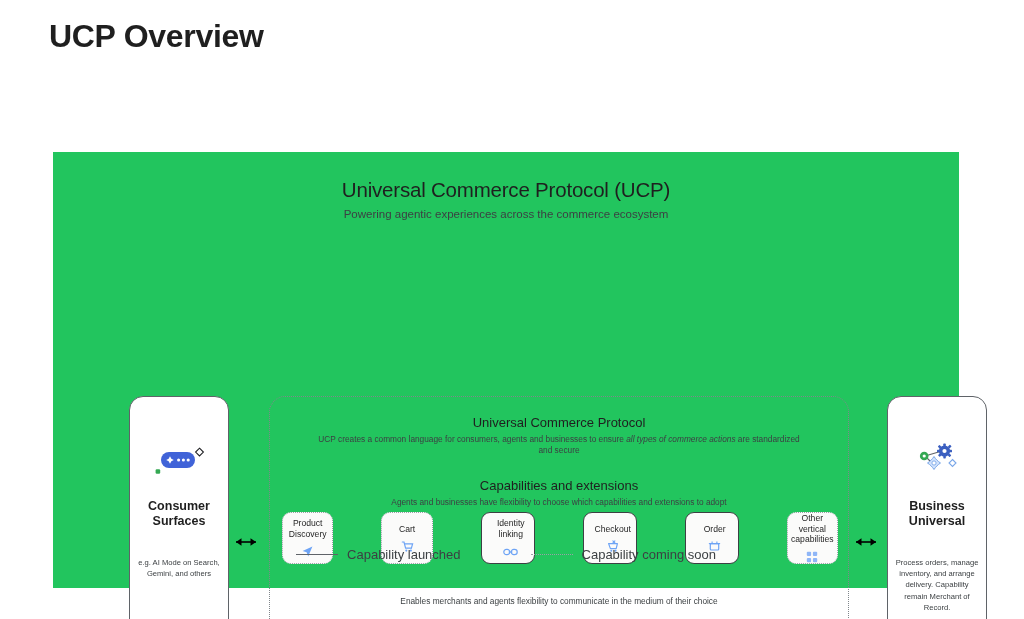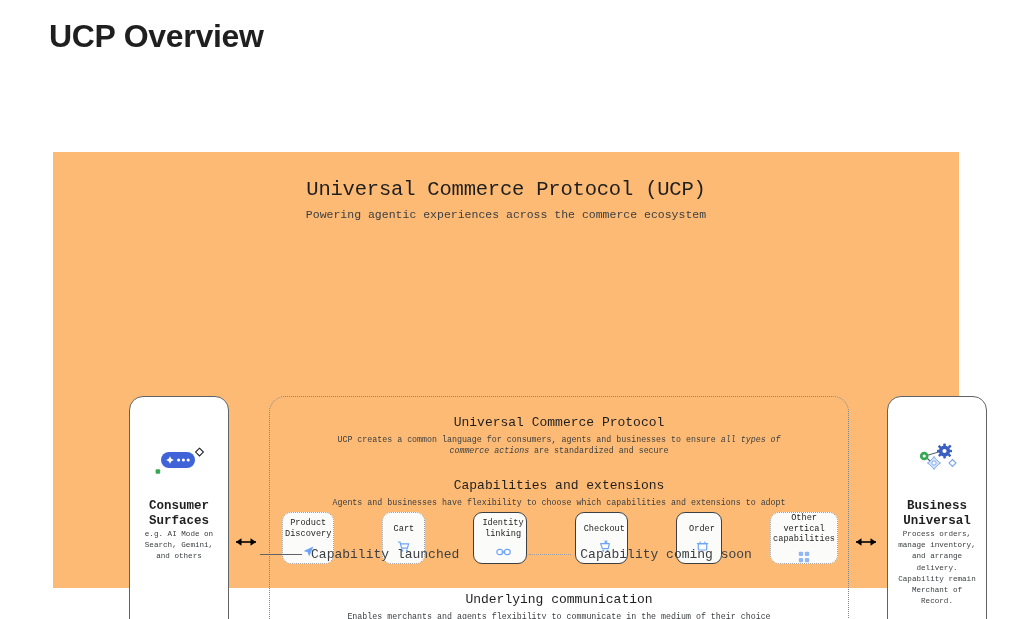--- a/index.html
+++ b/index.html
@@ -22,22 +22,21 @@
     color: #1f1f1f;
   }
 
   
   .diagram-shell {
     position: absolute;
     left: 53px;
     top: 152px;
     width: 906px;
     height: 436px;
-    background: #fdba74;
-    font-family: Liberation Mono, monospace;
+    background: #22c55e;
   }
 
   .ucp-heading {
     position: absolute;
     left: 0;
     top: 26px;
     width: 100%;
     text-align: center;
     font-size: 20.5px;
     font-weight: 400;
@@ -79,21 +78,21 @@
   }
   .side-title {
     margin-top: 14px;
     font-size: 12.5px;
     font-weight: bold;
     line-height: 15px;
     text-align: center;
     color: #1f1f1f;
   }
   .side-desc {
-    margin-top: 0;
+    margin-top: 28px;
     font-size: 7.6px;
     line-height: 11.2px;
     text-align: center;
     color: #3c4043;
     width: 84px;
   }
 
   
   .arrow {
     position: absolute;
@@ -362,21 +361,20 @@
             <rect x="6.9" y="0.8" width="4.3" height="4.3" rx="1" fill="#8fb6f7"></rect>
             <rect x="0.8" y="6.9" width="4.3" height="4.3" rx="1" fill="#8fb6f7"></rect>
             <rect x="6.9" y="6.9" width="4.3" height="4.3" rx="1" fill="#8fb6f7"></rect>
           </svg>
         </div>
       </div>
 
     </div>
 
     <div class="sec-comm">
-      <div class="block-title">Underlying communication</div>
       <div class="block-sub">Enables merchants and agents flexibility to communicate in the medium of their choice</div>
     </div>
 
   </div>
 
   <div class="legend">
     <div class="legend-item">
       <span class="legend-line-solid"></span>
       <span>Capability launched</span>
     </div>

